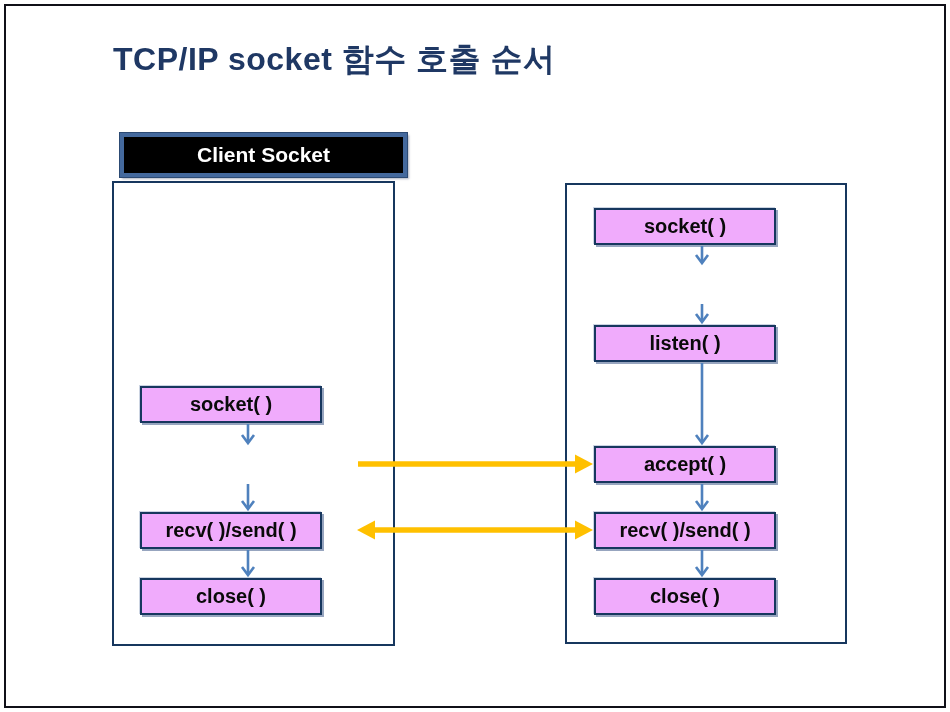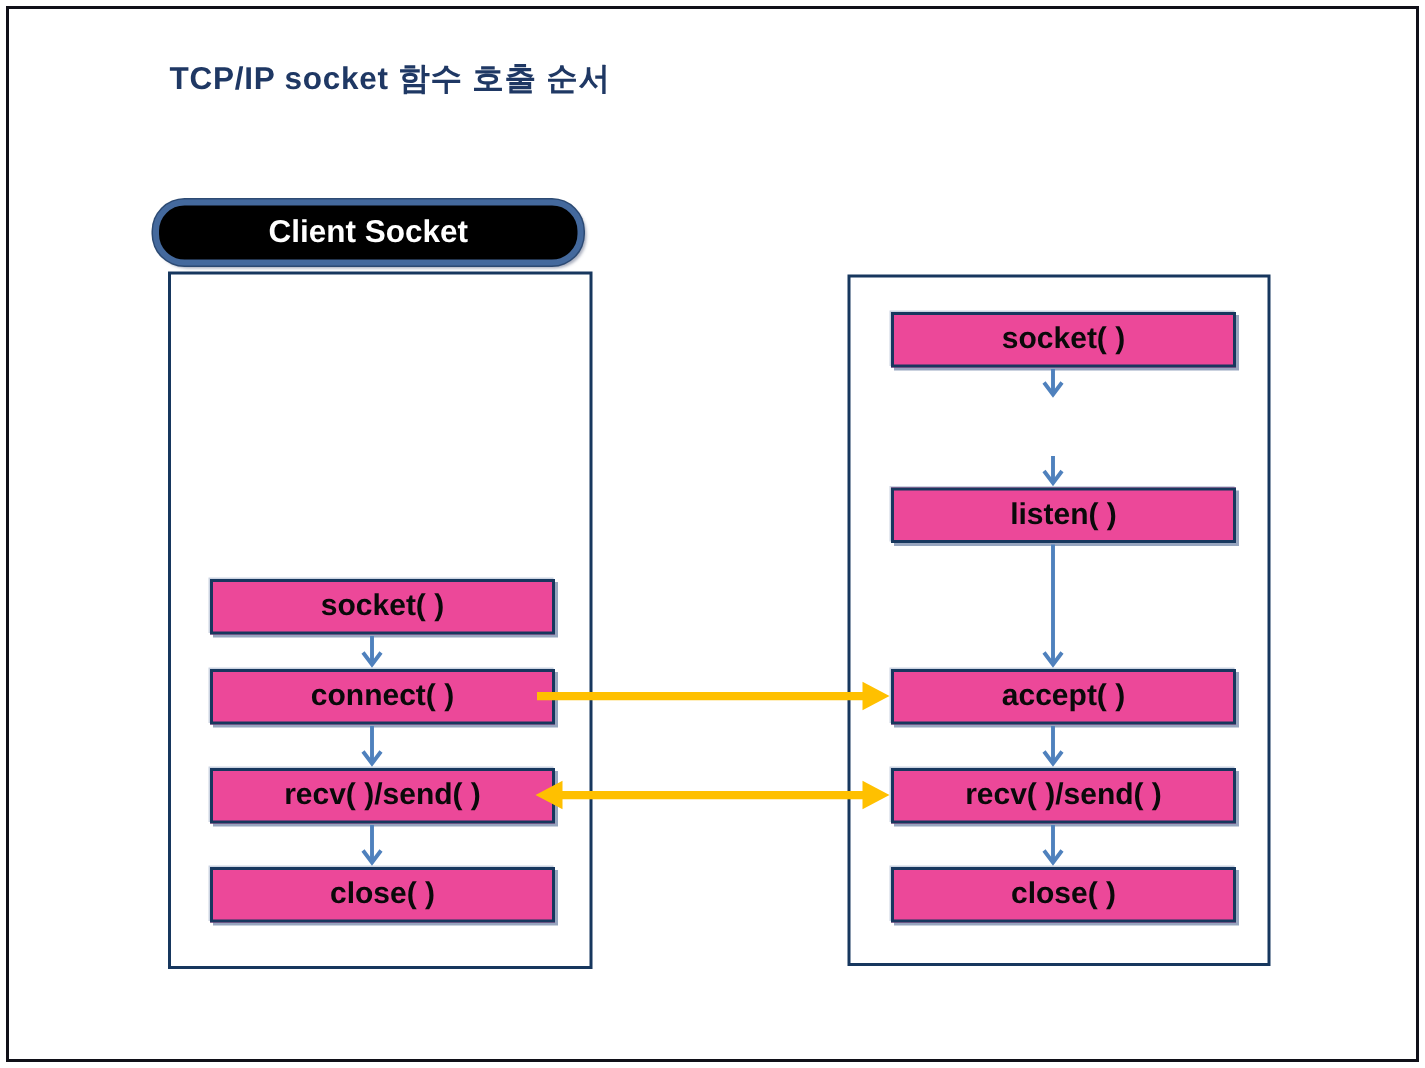--- a/index.html
+++ b/index.html
@@ -6,41 +6,41 @@
   .slide{
     position:relative;width:950px;height:712px;background:#ffffff;
     font-family:"Liberation Sans","DejaVu Sans",sans-serif;overflow:hidden;
   }
   .frame{
     position:absolute;left:4px;top:4px;width:938px;height:700px;
     border:2px solid #101018;pointer-events:none;
   }
   .title{
     position:absolute;left:113px;top:38px;
-    font-size:21px;font-weight:bold;color:#1f3864;letter-spacing:0.5px;
+    font-size:32px;font-weight:bold;color:#1f3864;letter-spacing:0.5px;
     white-space:nowrap;
   }
   .col-header{
     position:absolute;height:44px;width:287px;box-sizing:border-box;
     background:#000000;border:4px solid #44699d;
     box-shadow:0 0 0 1px #2c4a73, 2px 2px 2px rgba(90,100,130,0.5);
     display:flex;align-items:center;justify-content:center;
     color:#ffffff;font-size:21px;font-weight:bold;
   }
-  .client-header{left:102px;top:133px;border-radius:21px;}
+  .client-header{left:120px;top:133px;}
   .server-header{left:563px;top:133px;}
   .container{
     position:absolute;box-sizing:border-box;background:#ffffff;
     border:2px solid #17375e;
   }
   .client-container{left:112px;top:181px;width:283px;height:465px;}
   .server-container{left:565px;top:183px;width:282px;height:461px;}
   .fbox{
-    position:absolute;width:230px;height:37px;box-sizing:border-box;
-    background:#ec4899;border:2px solid #17375e;
+    position:absolute;width:182px;height:37px;box-sizing:border-box;
+    background:#f0abfc;border:2px solid #17375e;
     box-shadow:-1px -1px 0 #ccd4e2, 2px 2px 0 #97a5bf;
     display:flex;align-items:center;justify-content:center;
     font-size:20px;font-weight:bold;color:#0a0a0a;
   }
   .cl{left:140px;}
   .sv{left:594px;}
   .arrow-layer{position:absolute;left:0;top:0;width:950px;height:712px;pointer-events:none;}
 </style>
 </head>
 <body>
@@ -51,23 +51,20 @@
 
   <div class="title">TCP/IP socket 함수 호출 순서</div>
 
   <div class="col-header client-header">
     <span>Client Socket</span>
   </div>
   <div class="container client-container"></div>
 
   <div class="fbox cl" style="top:386px">
     <span>socket( )</span>
-  </div>
-  <div class="fbox cl" style="top:446px">
-    <span>connect( )</span>
   </div>
   <div class="fbox cl" style="top:512px">
     <span>recv( )/send( )</span>
   </div>
   <div class="fbox cl" style="top:578px">
     <span>close( )</span>
   </div>
 
   <div class="container server-container"></div>
 

